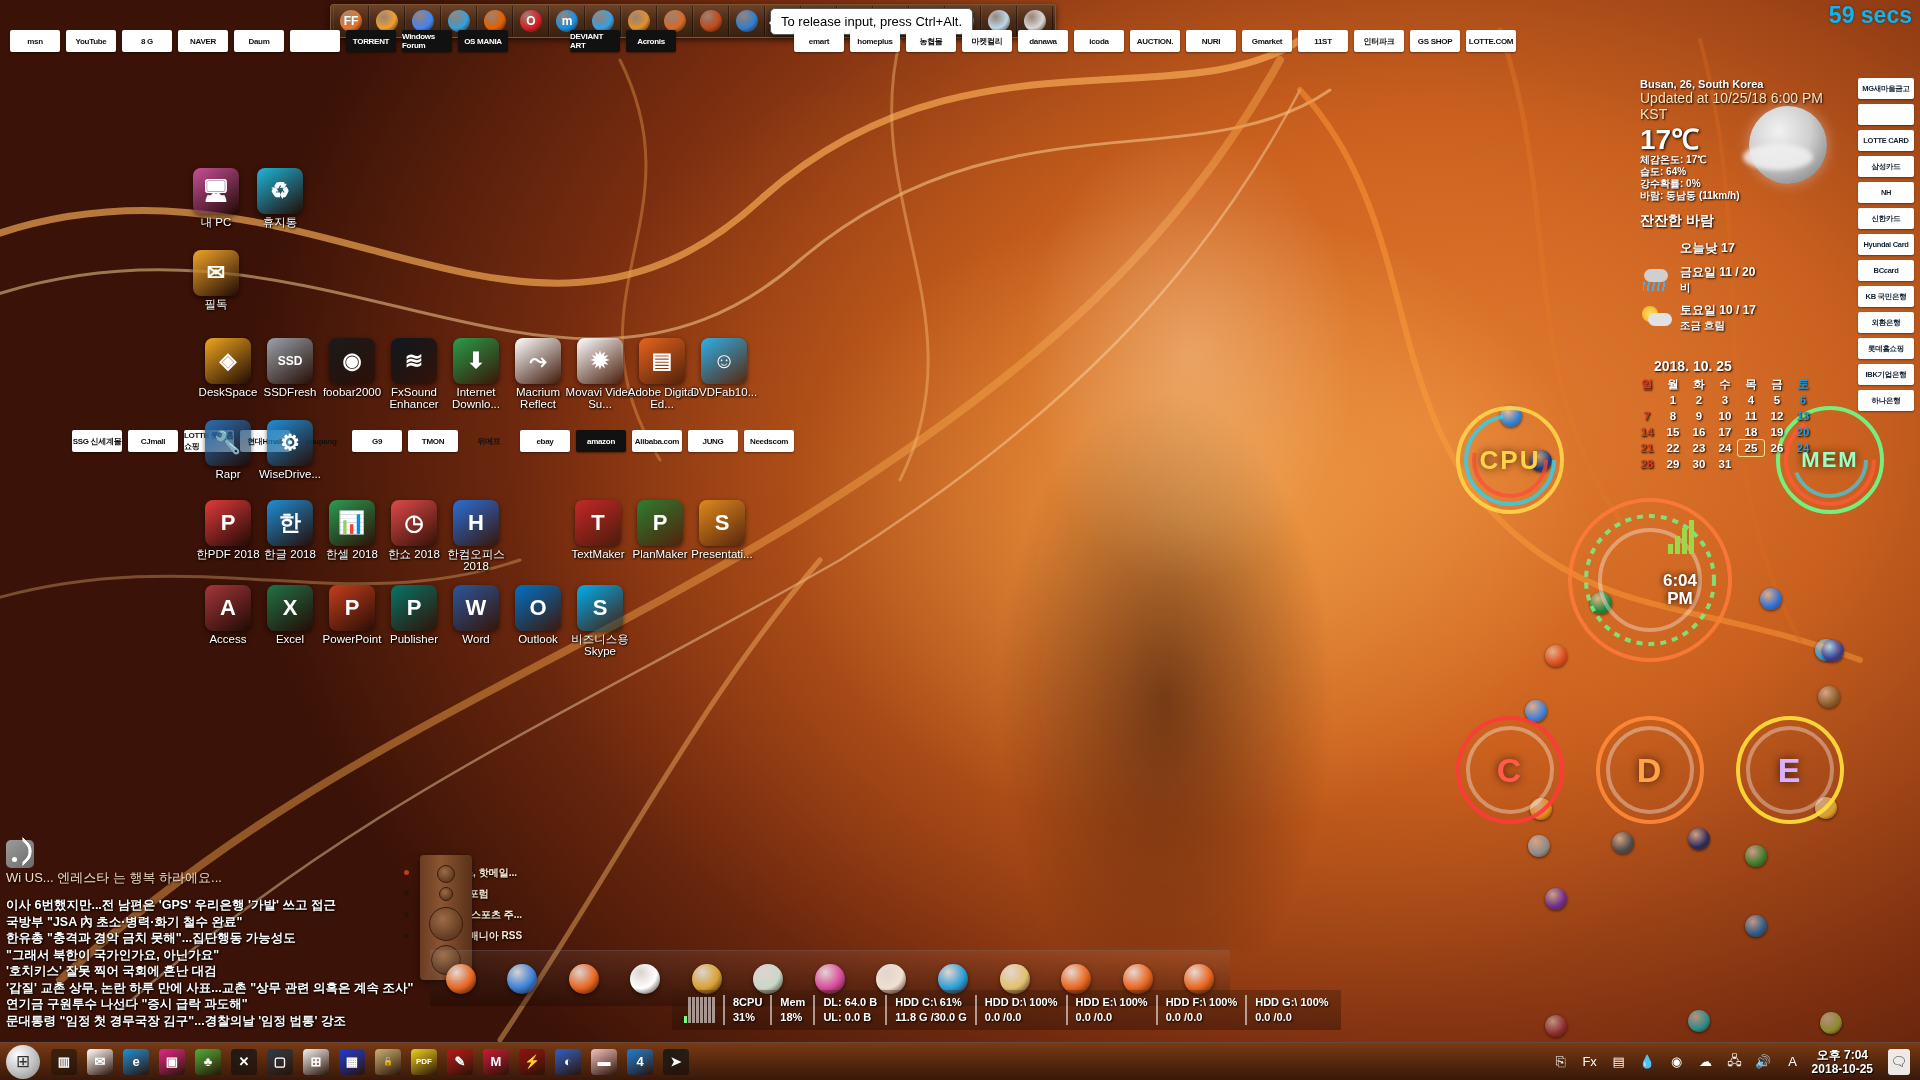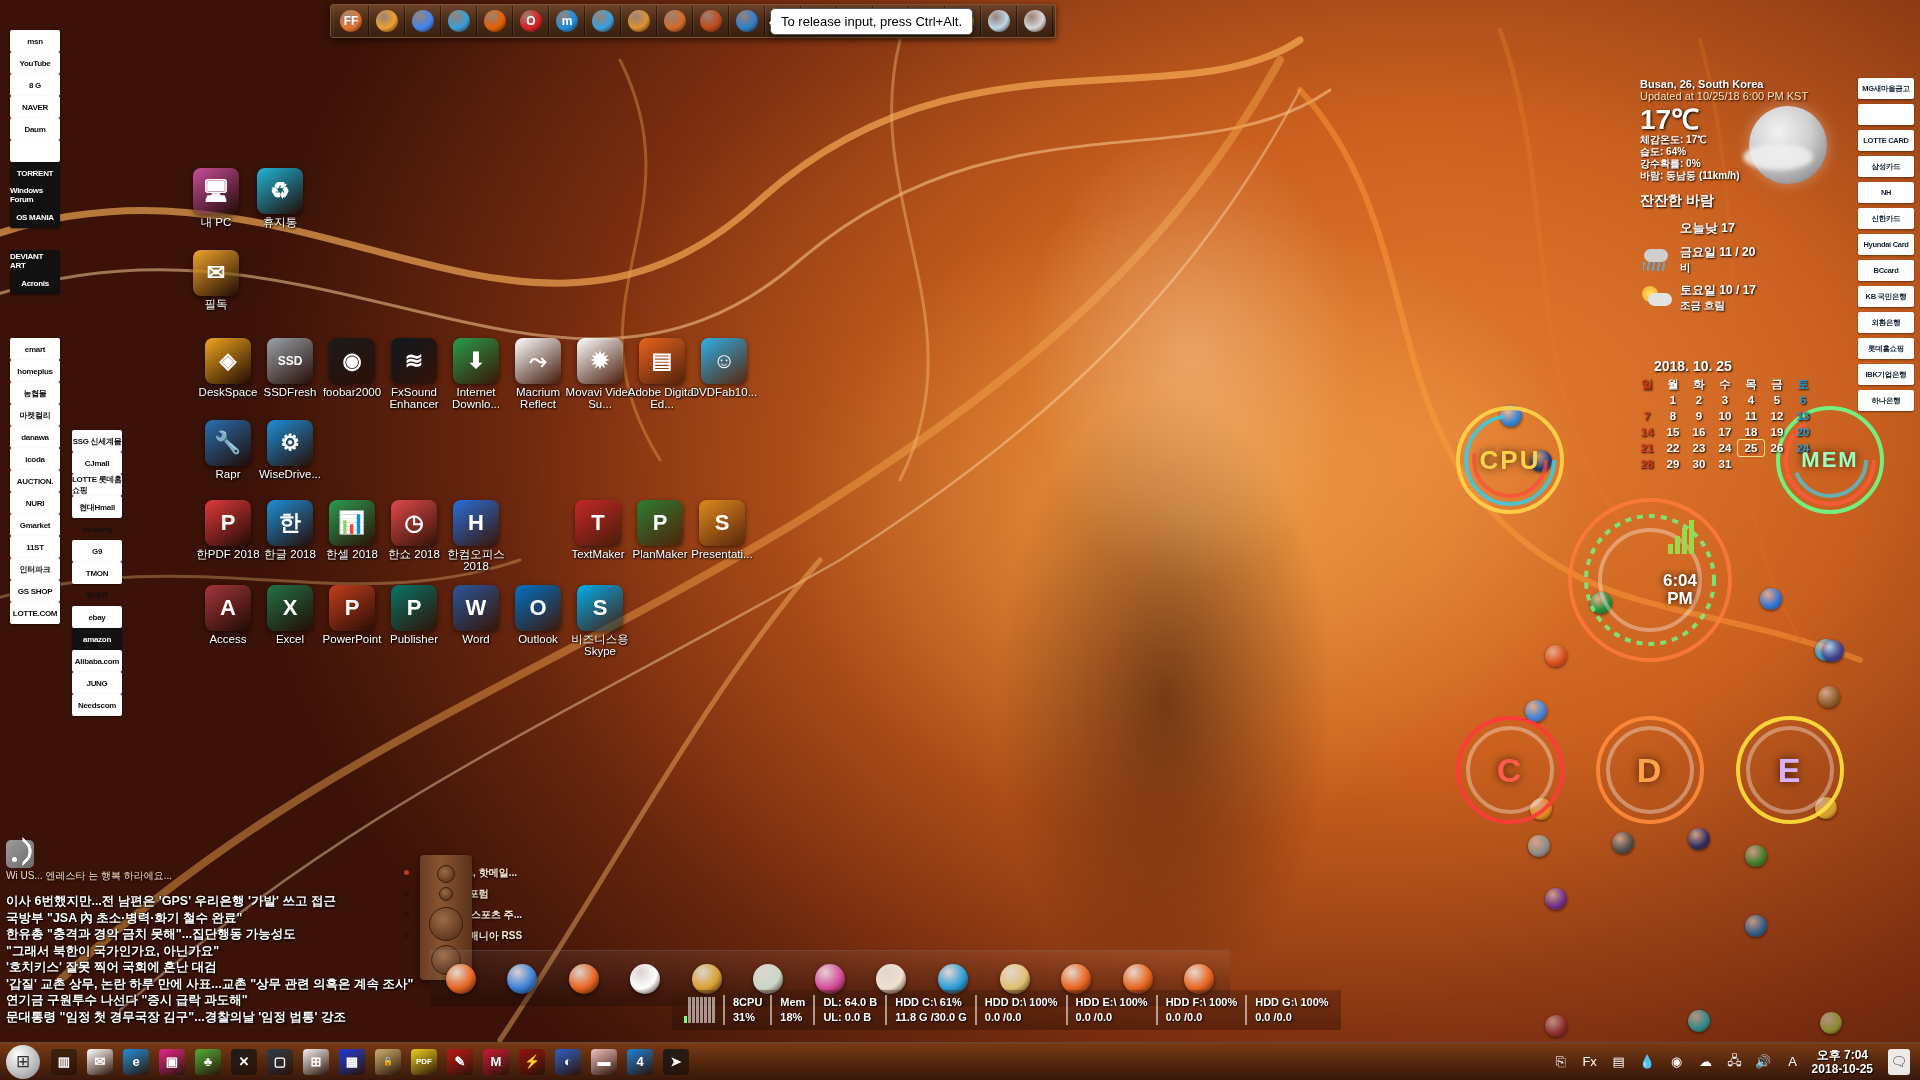--- a/index.html
+++ b/index.html
@@ -54,21 +54,21 @@
     border:7px solid transparent; border-right-color:#fff;
   }
 
   
   #desk-clock { right:8px; top:2px; text-align:right; }
   #desk-clock .dc-main { font-size:27px; color:#0fb5f0; letter-spacing:.5px; font-weight:700; line-height:1.05;
      text-shadow:0 0 3px rgba(0,0,0,.45); }
   #desk-clock .dc-sub { font-size:23px; color:#0fb5f0; font-weight:700; text-align:left; text-shadow:0 0 3px rgba(0,0,0,.45);}
 
   
-  .bm-col { top:30px; display:flex; flex-direction:column; }
+  .bm-col { top:30px; display:flex; flex-direction:row; gap:6px; }
   #bm-col-1 { left:10px; }
   #bm-col-2 { left:72px; top:430px; }
   .bm { width:50px; height:22px; border-radius:2px; background:#fff; display:flex; align-items:center; justify-content:center;
         font-size:8px; font-weight:700; color:#111; overflow:hidden; box-shadow:0 1px 2px rgba(0,0,0,.45); letter-spacing:-.3px;}
   .bm.dark { background:#111; color:#fff; }
   .bm.none { background:transparent; box-shadow:none; }
 
   
   .dicon { position:absolute; width:76px; text-align:center; }
   .dicon .ic { width:46px; height:46px; margin:0 auto 2px; border-radius:8px; display:flex; align-items:center; justify-content:center;
@@ -76,41 +76,41 @@
   .dicon .lbl { font-size:11.5px; line-height:12px; color:#fff; text-shadow:1px 1px 2px #000, 0 0 3px #000; }
 
   
   #news-widget { left:6px; top:840px; width:405px; }
   #news-head { display:flex; align-items:center; gap:8px; }
   #rss-icon { width:28px; height:28px; background:linear-gradient(135deg,#9c9c9c,#6a6a6a); border-radius:5px; position:relative; flex:none;}
   #rss-icon:before{content:""; position:absolute; left:6px; bottom:6px; width:5px; height:5px; background:#fff; border-radius:50%;}
   #rss-icon:after{content:""; position:absolute; left:6px; bottom:6px; width:15px; height:15px;
      border:3px solid #fff; border-left-color:transparent; border-bottom-color:transparent; border-radius:0 14px 0 0; transform:rotate(45deg);}
   #news-title { font-size:21px; font-weight:700; text-shadow:1px 1px 3px #000; white-space:nowrap; }
-  #news-sub { font-size:10px; margin-top:1px; color:#f3dcc4; text-shadow:1px 1px 2px #000; }
+  #news-sub { font-size:13px; margin-top:1px; color:#f3dcc4; text-shadow:1px 1px 2px #000; }
   #news-list { margin-top:10px; }
   #news-list li { list-style:none; font-size:12.5px; font-weight:700; line-height:16.5px;
       text-shadow:1px 1px 2px #000,0 0 2px #000; white-space:nowrap; }
   #feed-list { position:absolute; left:400px; top:862px; width:190px; }
   #feed-list li { list-style:none; font-size:10px; font-weight:700; line-height:21px; color:#f7e7d2;
       text-shadow:1px 1px 2px #000; position:relative; padding-left:22px; white-space:nowrap;}
   #feed-list li:before{ content:""; position:absolute; left:4px; top:8px; width:5px; height:5px; border-radius:50%; background:#2a1208; }
   #feed-list li.active:before{ background:#c83a17; }
   #feed-list li .ind { padding-left:14px; }
 
   
   #speaker { left:420px; top:855px; width:52px; height:125px; border-radius:4px;
      background:linear-gradient(90deg,#6b3d22,#8a5531 40%,#5a3119); box-shadow:0 2px 6px rgba(0,0,0,.5);}
   .spk-drv{ position:absolute; left:50%; transform:translateX(-50%); border-radius:50%;
      background:radial-gradient(circle at 40% 35%, #9d6b45, #4a2713); border:1px solid #3a1d0d;}
 
   
   #weather { right:95px; top:78px; width:185px; }
   #wx-loc { font-size:11px; font-weight:700; color:#fff; text-shadow:1px 1px 2px #000; }
-  #wx-upd { font-size:11px; color:#ffe1b9; text-shadow:1px 1px 2px #000; margin-bottom:4px;}
+  #wx-upd { font-size:14px; color:#ffe1b9; text-shadow:1px 1px 2px #000; margin-bottom:4px;}
   #wx-temp { font-size:28px; font-weight:700; line-height:28px; text-shadow:1px 1px 3px #000; }
   .wx-line { font-size:10px; font-weight:700; line-height:12px; text-shadow:1px 1px 2px #000; }
   #wx-cond { font-size:14px; font-weight:700; margin-top:10px; text-shadow:1px 1px 2px #000; }
   #wx-today { font-size:12.5px; font-weight:700; margin:10px 0 0 40px; text-shadow:1px 1px 2px #000;}
   .wx-fc { display:flex; align-items:center; gap:6px; margin-top:7px; }
   .wx-fc .fci { width:34px; height:26px; flex:none; position:relative; }
   .wx-fc .fct { font-size:12px; font-weight:700; text-shadow:1px 1px 2px #000; }
   .wx-fc .fcd { font-size:10.5px; font-weight:700; text-shadow:1px 1px 2px #000; }
   #moon { position:absolute; right:-2px; top:28px; width:78px; height:78px; border-radius:50%;
      background:radial-gradient(circle at 38% 32%, #f2f2f2 0%, #cfcfcf 45%, #9a9a9a 75%, #6e6e6e 100%);
@@ -253,20 +253,21 @@
     <div class="tb-item">
       <span class="glyph-circle" style="background: radial-gradient(circle at 35% 30%, rgba(255, 255, 255, 0.4), rgb(188, 216, 232) 55%, rgba(0, 0, 0, 0.4));"></span>
     </div>
     <div class="tb-item">
       <span class="glyph-circle" style="background: radial-gradient(circle at 35% 30%, rgba(255, 255, 255, 0.4), rgb(216, 216, 216) 55%, rgba(0, 0, 0, 0.4));"></span>
     </div>
   </div>
 <div id="vm-tooltip" class="layer">To release input, press Ctrl+Alt.</div>
 
 <div id="desk-clock" class="layer">
+  <div class="dc-sub">59 secs</div>
 </div>
 
 <div id="bm-col-1" class="bm-col layer">
     <div class="bm">msn</div>
     <div class="bm">YouTube</div>
     <div class="bm">8  G</div>
     <div class="bm">NAVER</div>
     <div class="bm">Daum</div>
     <div class="bm"></div>
     <div class="bm dark">TORRENT</div>

